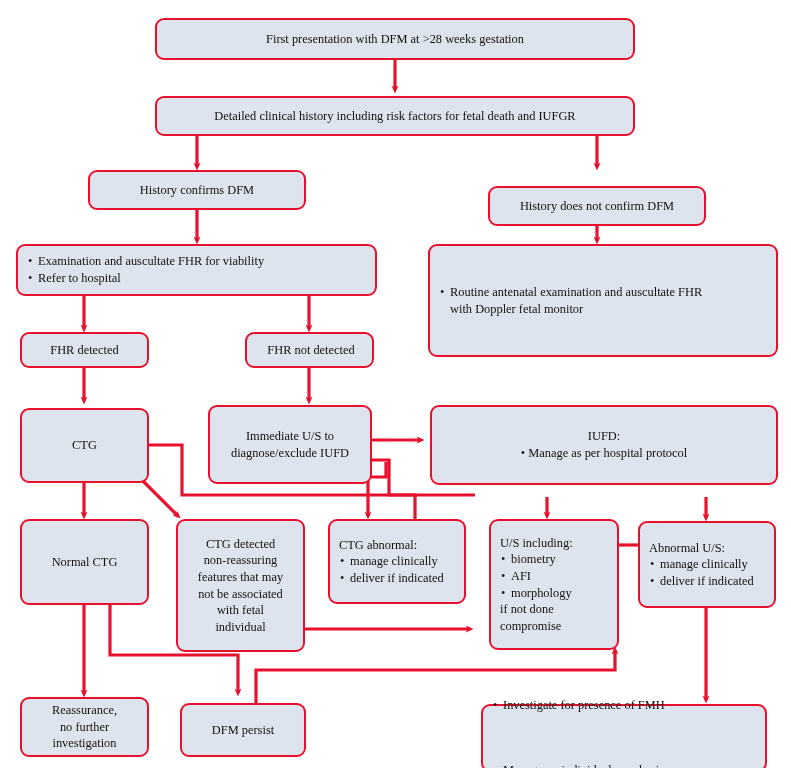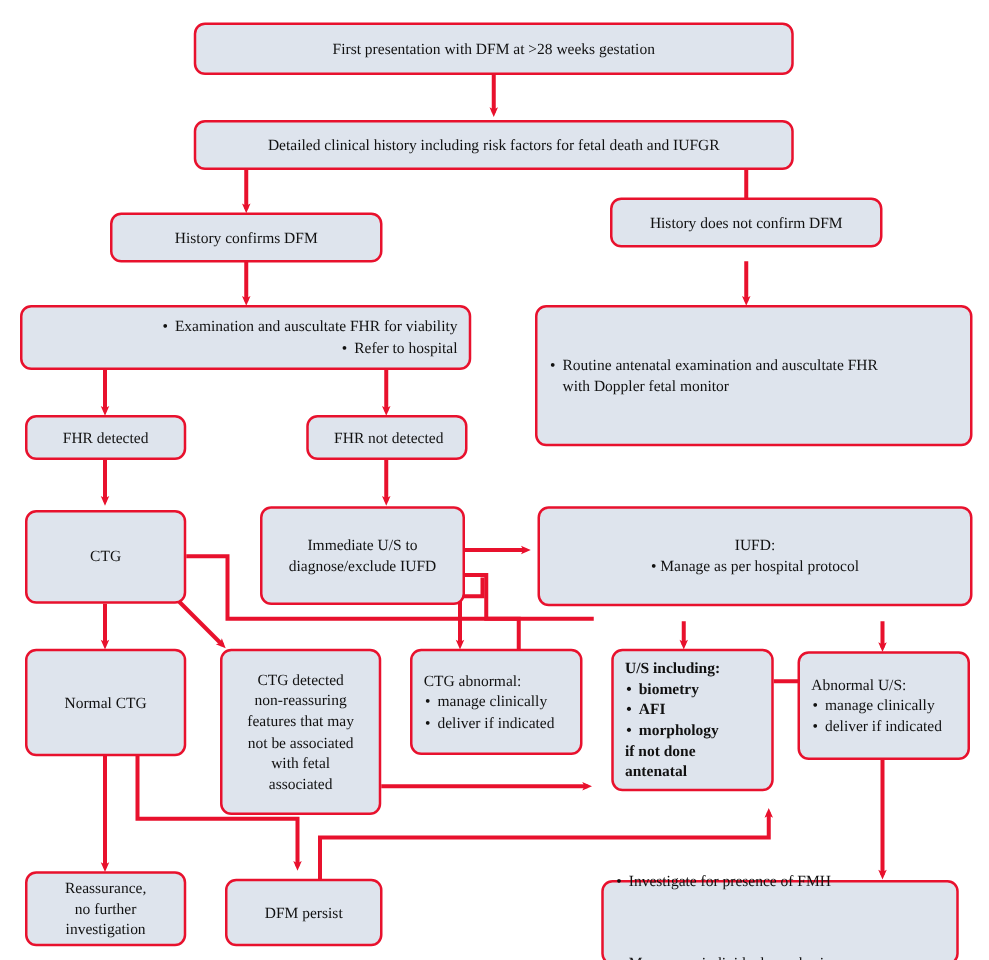--- a/index.html
+++ b/index.html
@@ -117,25 +117,25 @@
   </div>
 
   <div class="node center" style="left:155px;top:96px;width:480px;height:40px;">
     <div class="line">Detailed clinical history including risk factors for fetal death and IUFGR</div>
   </div>
 
   <div class="node center" style="left:88px;top:170px;width:218px;height:40px;">
     <div class="line">History confirms DFM</div>
   </div>
 
-  <div class="node center" style="left:488px;top:158px;width:218px;height:40px;">
+  <div class="node center" style="left:488px;top:186px;width:218px;height:40px;">
     <div class="line">History does not confirm DFM</div>
   </div>
 
-  <div class="node left" style="left:16px;top:244px;width:361px;height:52px;align-items:flex-end;">
+  <div class="node left" style="left:16px;top:244px;width:361px;height:52px;">
     <div class="bul">Examination and auscultate FHR for viability</div>
     <div class="bul">Refer to hospital</div>
   </div>
 
   <div class="node left" style="left:428px;top:244px;width:350px;height:113px;">
     <div class="bul">
       <span class="line">Routine antenatal examination and auscultate FHR</span><br>
       <span class="line">with Doppler fetal monitor</span>
     </div>
   </div>
@@ -167,36 +167,36 @@
   <div class="node center" style="left:20px;top:519px;width:129px;height:86px;">
     <div class="line">Normal CTG</div>
   </div>
 
   <div class="node center" style="left:176px;top:519px;width:129px;height:133px;">
     <div class="line">CTG detected</div>
     <div class="line">non-reassuring</div>
     <div class="line">features that may</div>
     <div class="line">not be associated</div>
     <div class="line">with fetal</div>
-    <div class="line">associated</div>
+    <div class="line">individual</div>
   </div>
 
   <div class="node left" style="left:328px;top:519px;width:138px;height:85px;">
     <div class="line hang">CTG abnormal:</div>
     <div class="bul">manage clinically</div>
     <div class="bul">deliver if indicated</div>
   </div>
 
-  <div class="node left" style="left:489px;top:519px;width:130px;height:114px;font-weight:bold;">
+  <div class="node left" style="left:489px;top:519px;width:130px;height:131px;">
     <div class="line hang">U/S including:</div>
     <div class="bul">biometry</div>
     <div class="bul">AFI</div>
     <div class="bul">morphology</div>
     <div class="line hang">if not done</div>
-    <div class="line hang">antenatal</div>
+    <div class="line hang">compromise</div>
   </div>
 
   <div class="node left" style="left:638px;top:521px;width:138px;height:87px;">
     <div class="line hang">Abnormal U/S:</div>
     <div class="bul">manage clinically</div>
     <div class="bul">deliver if indicated</div>
   </div>
 
   <div class="node center" style="left:20px;top:697px;width:129px;height:60px;">
     <div class="line">Reassurance,</div>

